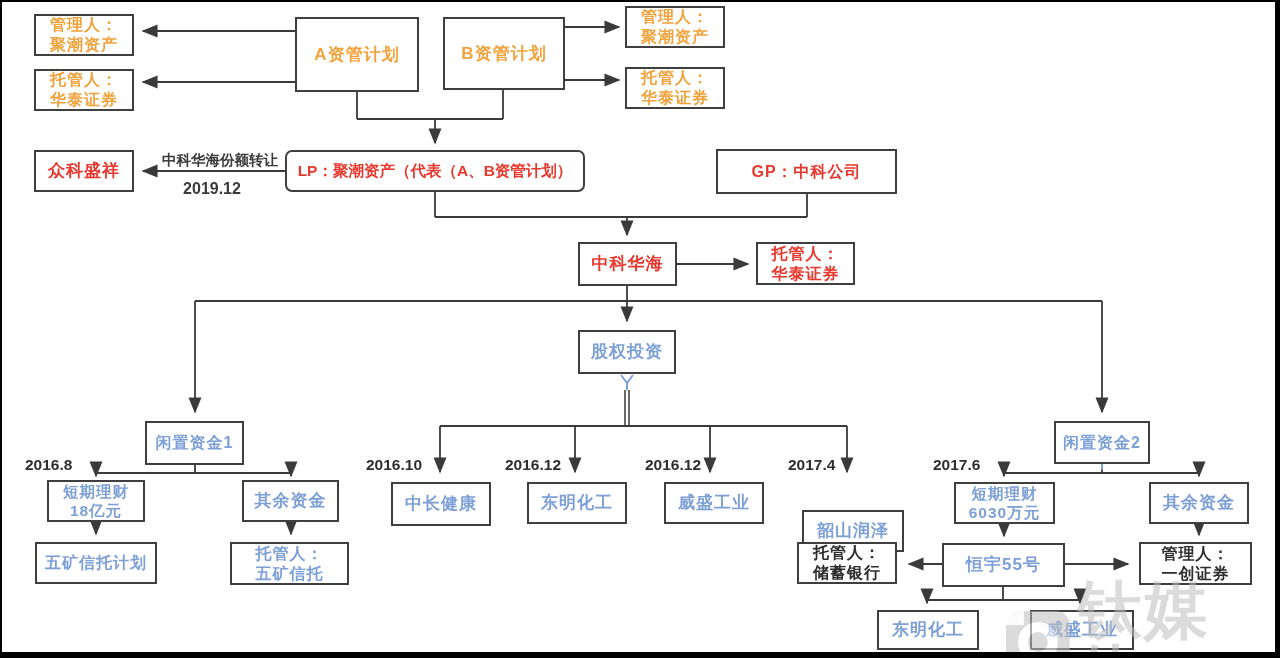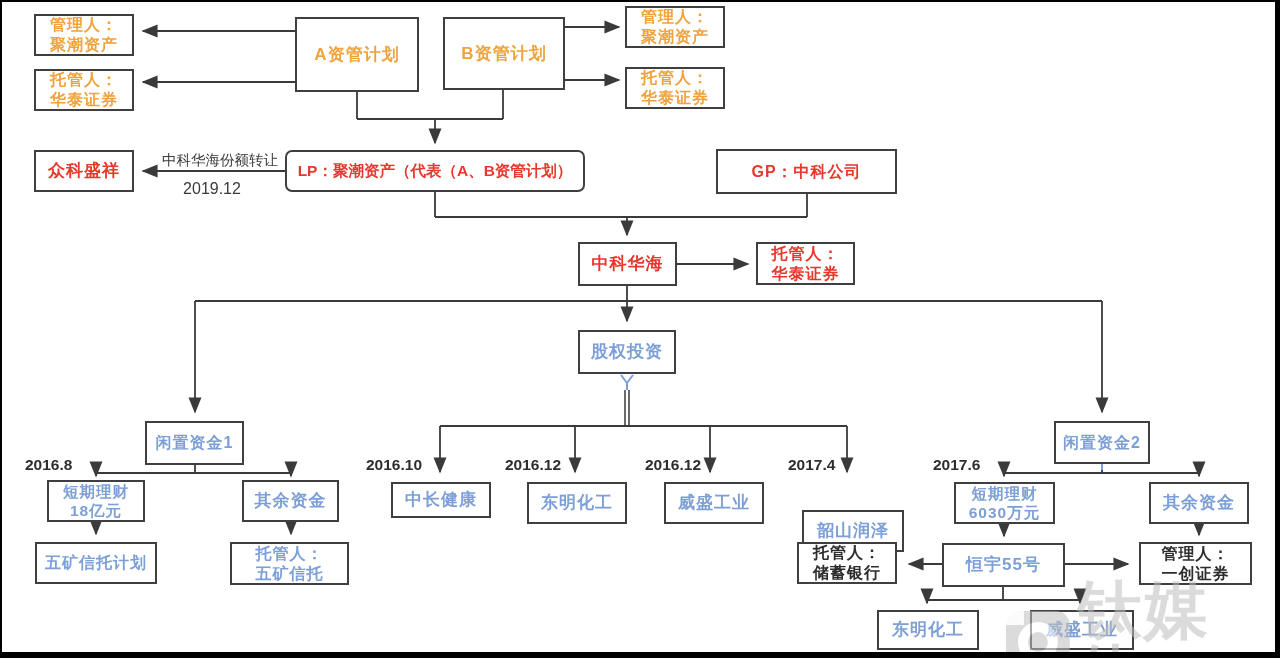--- a/index.html
+++ b/index.html
@@ -8,21 +8,21 @@
   #canvas{position:absolute;left:2px;top:2px;width:1273px;height:650px;background:#ffffff;overflow:hidden;}
   #wires{position:absolute;left:0;top:0;width:1280px;height:658px;pointer-events:none;}
   .node{position:absolute;box-sizing:border-box;border:2px solid #3f3f3f;background:#fff;
         display:flex;align-items:center;justify-content:center;text-align:center;
         font-weight:bold;font-size:17px;line-height:1.25;white-space:pre-line;letter-spacing:1px;}
   .orange{color:#F0A33C;}
   .red{color:#E8372C;text-align:right;}
   .blue{color:#7C9FD6;}
   .dark{color:#2d2d2d;}
   .lp{font-size:15.5px;letter-spacing:0;border-radius:7px;}
-  .lbl{position:absolute;box-sizing:border-box;color:#3a3a3a;font-weight:normal;
+  .lbl{position:absolute;box-sizing:border-box;color:#3a3a3a;font-weight:bold;
        font-size:15px;text-align:center;white-space:nowrap;}
   .datelbl{position:absolute;color:#2e2e2e;font-weight:bold;font-size:15.5px;white-space:nowrap;}
   #watermark{position:absolute;left:1002px;top:576px;display:flex;align-items:center;
              opacity:0.55;z-index:5;}
   #watermark .wm-text{font-size:64px;font-weight:bold;color:#bfbfbf;letter-spacing:2px;
                       line-height:1;margin-left:6px;}
 </style>
 </head>
 <body>
 
@@ -103,21 +103,21 @@
   <div class="node blue" style="left:576px;top:328px;width:98px;height:44px;">股权投资</div>
 
   <div class="node blue" style="left:143px;top:419px;width:99px;height:44px;font-size:16px;">闲置资金1</div>
   <div class="node blue" style="left:45px;top:478px;width:98px;height:42px;font-size:15.5px;">短期理财
 18亿元</div>
   <div class="node blue" style="left:240px;top:478px;width:97px;height:42px;">其余资金</div>
   <div class="node blue" style="left:33px;top:540px;width:122px;height:42px;font-size:16px;">五矿信托计划</div>
   <div class="node blue" style="left:228px;top:540px;width:119px;height:43px;font-size:16px;">托管人：
 五矿信托</div>
 
-  <div class="node blue" style="left:389px;top:480px;width:100px;height:36px;text-align:right;">中长健康</div>
+  <div class="node blue" style="left:389px;top:480px;width:100px;height:44px;text-align:right;">中长健康</div>
   <div class="node blue" style="left:525px;top:480px;width:100px;height:42px;">东明化工</div>
   <div class="node blue" style="left:662px;top:480px;width:100px;height:42px;">威盛工业</div>
   <div class="node blue" style="left:800px;top:508px;width:102px;height:42px;">韶山润泽</div>
 
   <div class="node blue" style="left:1052px;top:419px;width:96px;height:43px;font-size:16px;">闲置资金2</div>
   <div class="node blue" style="left:952px;top:480px;width:101px;height:42px;font-size:15.5px;">短期理财
 6030万元</div>
   <div class="node blue" style="left:1147px;top:480px;width:100px;height:42px;">其余资金</div>
 
   <div class="node dark" style="left:795px;top:540px;width:100px;height:42px;font-size:16px;">托管人：

